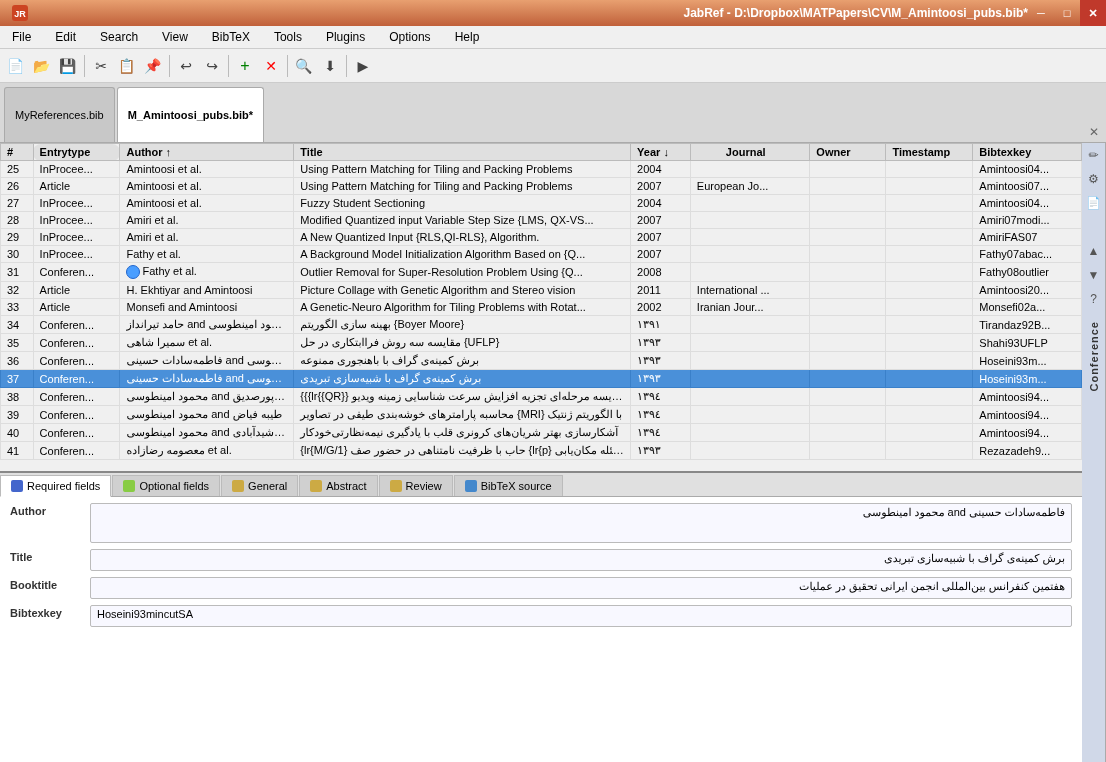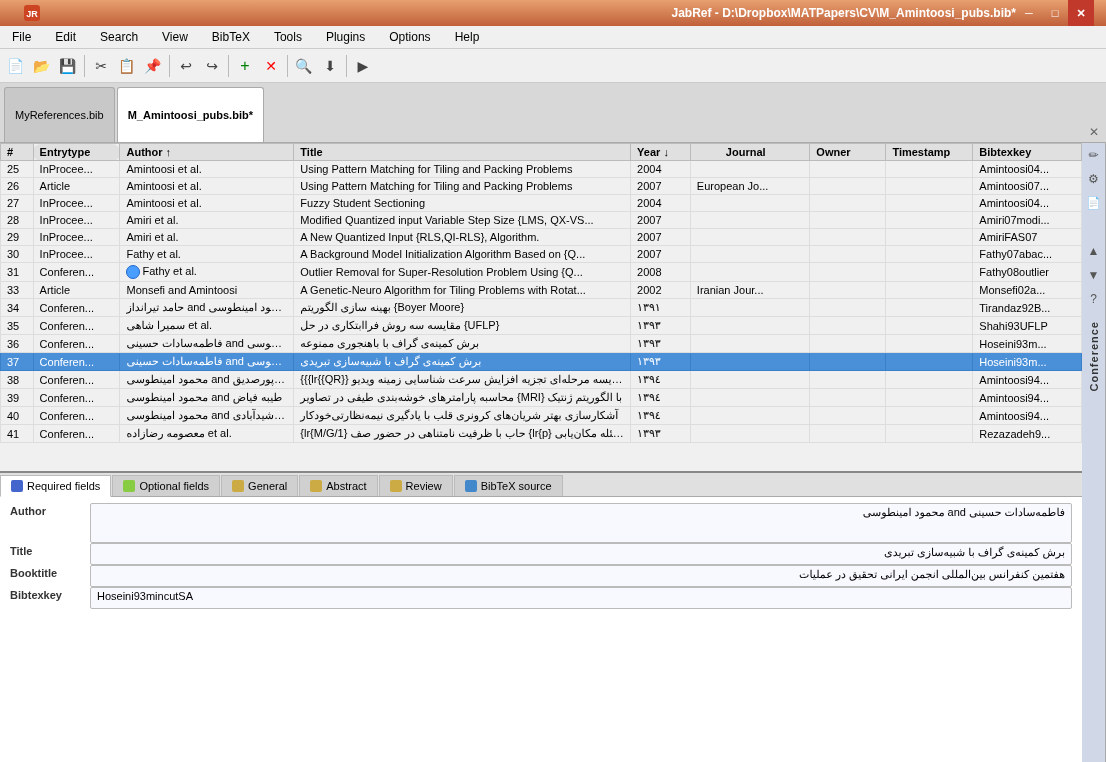--- a/index.html
+++ b/index.html
@@ -3,21 +3,21 @@
   <meta charset="utf-8">
   <style>
     * { box-sizing: border-box; margin: 0; padding: 0; }
     body { font-family: 'Segoe UI', Tahoma, Arial, sans-serif; font-size: 12px; background: #f0f0f0; overflow: hidden; }
 
     
     #titlebar {
       background: linear-gradient(to bottom, #e8a070, #c0603a);
       color: white;
       text-align: center;
-      padding: 4px 12px;
+      padding: 4px 0;
       font-size: 12px;
       font-weight: bold;
       display: flex;
       align-items: center;
       justify-content: space-between;
       height: 26px;
     }
     #titlebar .title { flex: 1; text-align: right; }
     #titlebar .win-controls { display: flex; gap: 0; }
     #titlebar .win-btn {
@@ -209,20 +209,21 @@
     
     #detail-content {
       flex: 1;
       overflow-y: auto;
       background: white;
       padding: 6px 10px;
     }
     .field-row {
       display: flex;
       align-items: flex-start;
+      margin-bottom: 6px;
     }
     .field-label {
       width: 80px;
       font-weight: bold;
       font-size: 11px;
       padding-top: 2px;
       color: #333;
       flex-shrink: 0;
     }
     .field-value {
@@ -422,20 +423,31 @@
               <td>Conferen...</td>
               <td><span class="globe-icon"></span>Fathy et al.</td>
               <td>Outlier Removal for Super-Resolution Problem Using {Q...</td>
               <td>2008</td>
               <td></td>
               <td></td>
               <td></td>
               <td>Fathy08outlier</td>
             </tr>
             <tr>
+              <td>32</td>
+              <td>Article</td>
+              <td>H. Ekhtiyar and Amintoosi</td>
+              <td>Picture Collage with Genetic Algorithm and Stereo vision</td>
+              <td>2011</td>
+              <td>International ...</td>
+              <td></td>
+              <td></td>
+              <td>Amintoosi20...</td>
+            </tr>
+            <tr>
               <td>33</td>
               <td>Article</td>
               <td>Monsefi and Amintoosi</td>
               <td>A Genetic-Neuro Algorithm for Tiling Problems with Rotat...</td>
               <td>2002</td>
               <td>Iranian Jour...</td>
               <td></td>
               <td></td>
               <td>Monsefi02a...</td>
             </tr>

